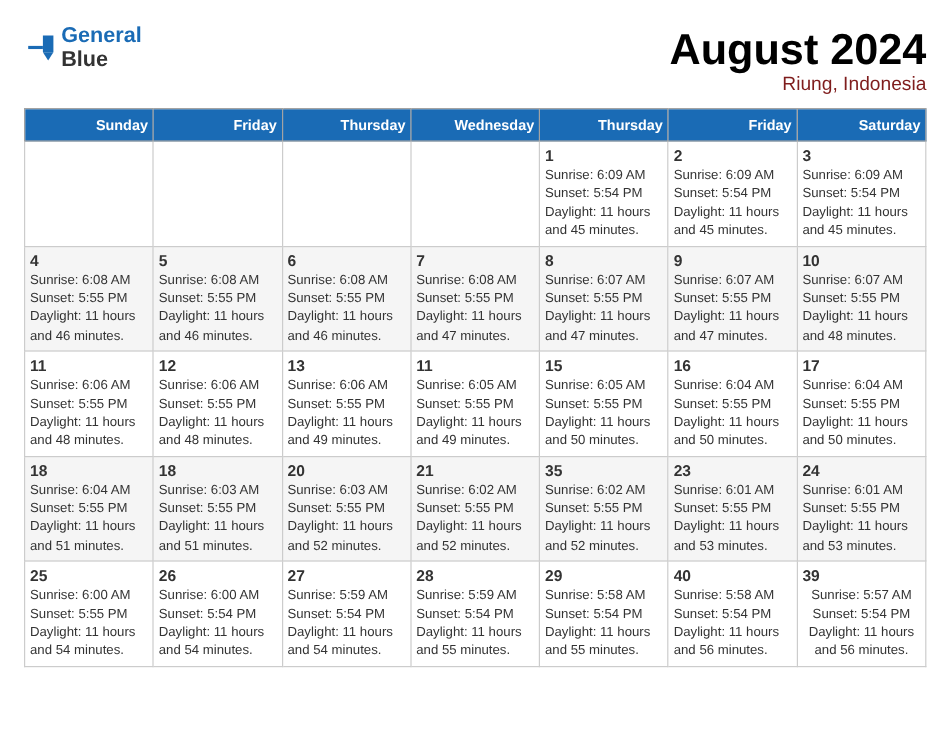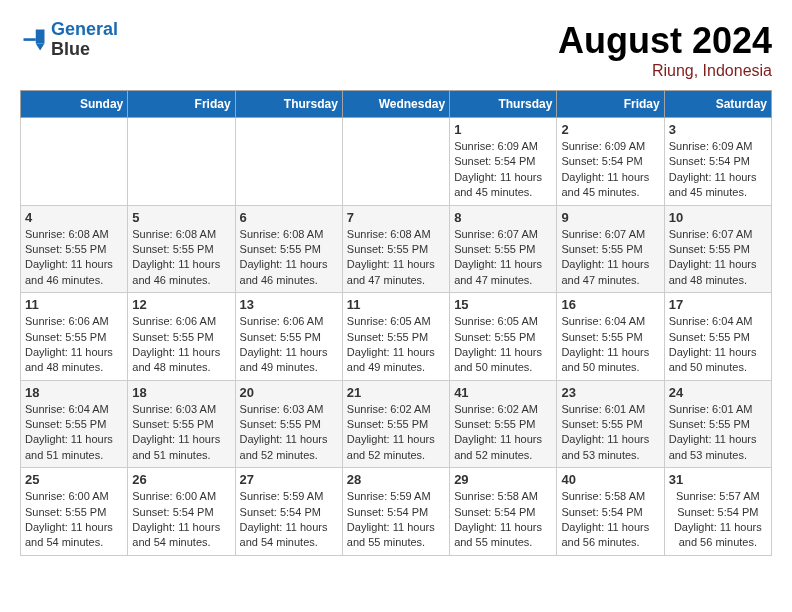--- a/index.html
+++ b/index.html
@@ -250,21 +250,21 @@
 Sunset: 5:55 PM
 Daylight: 11 hours and 52 minutes.</div>
         </td>
         <td>
           <div class="day-num">21</div>
           <div class="day-info" style="white-space: pre-line;">Sunrise: 6:02 AM
 Sunset: 5:55 PM
 Daylight: 11 hours and 52 minutes.</div>
         </td>
         <td>
-          <div class="day-num">41</div>
+          <div class="day-num">35</div>
           <div class="day-info" style="white-space: pre-line;">Sunrise: 6:02 AM
 Sunset: 5:55 PM
 Daylight: 11 hours and 52 minutes.</div>
         </td>
         <td>
           <div class="day-num">23</div>
           <div class="day-info" style="white-space: pre-line;">Sunrise: 6:01 AM
 Sunset: 5:55 PM
 Daylight: 11 hours and 53 minutes.</div>
         </td>
@@ -306,20 +306,20 @@
 Sunset: 5:54 PM
 Daylight: 11 hours and 55 minutes.</div>
         </td>
         <td>
           <div class="day-num">40</div>
           <div class="day-info" style="white-space: pre-line;">Sunrise: 5:58 AM
 Sunset: 5:54 PM
 Daylight: 11 hours and 56 minutes.</div>
         </td>
         <td>
-          <div class="day-num">31</div>
+          <div class="day-num">39</div>
           <div class="day-info" style="white-space: pre-line; text-align: center;">Sunrise: 5:57 AM
 Sunset: 5:54 PM
 Daylight: 11 hours and 56 minutes.</div>
         </td>
       </tr>
     </tbody>
 </table>
 
 </body></html>

